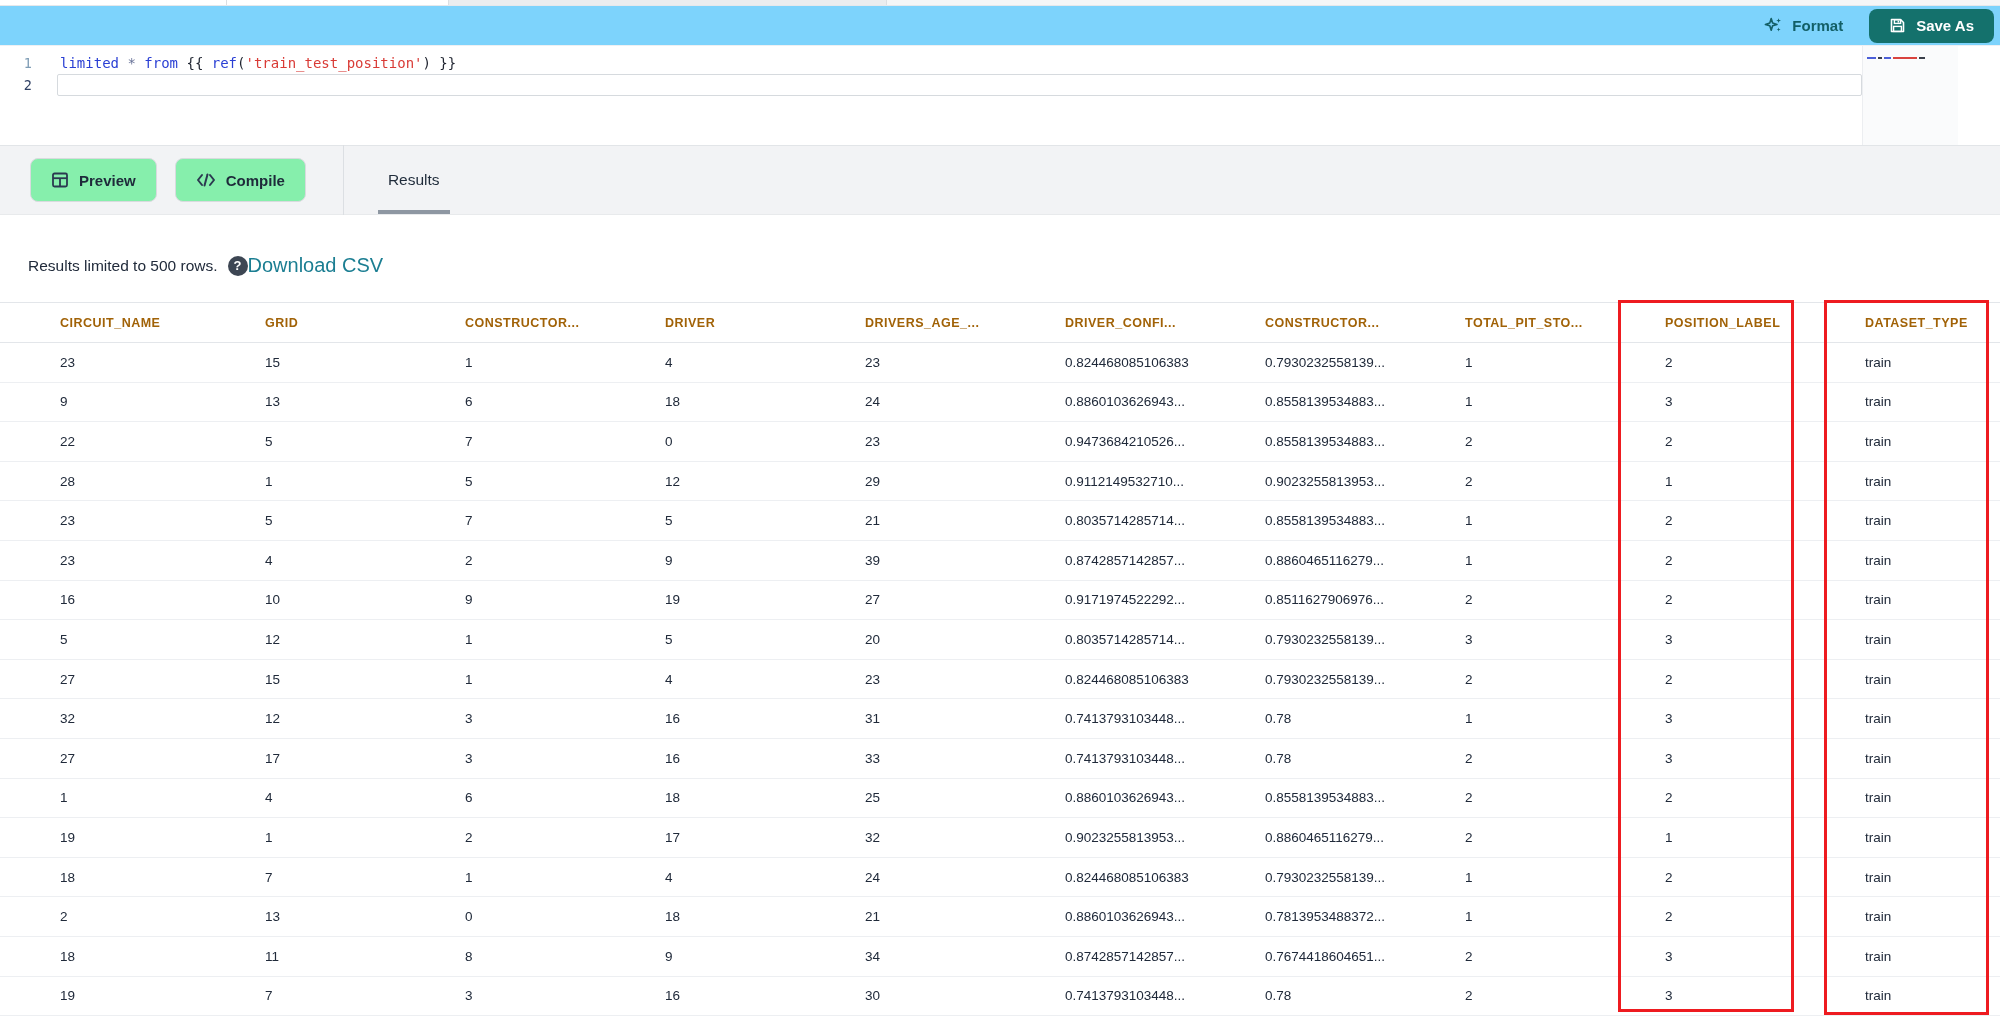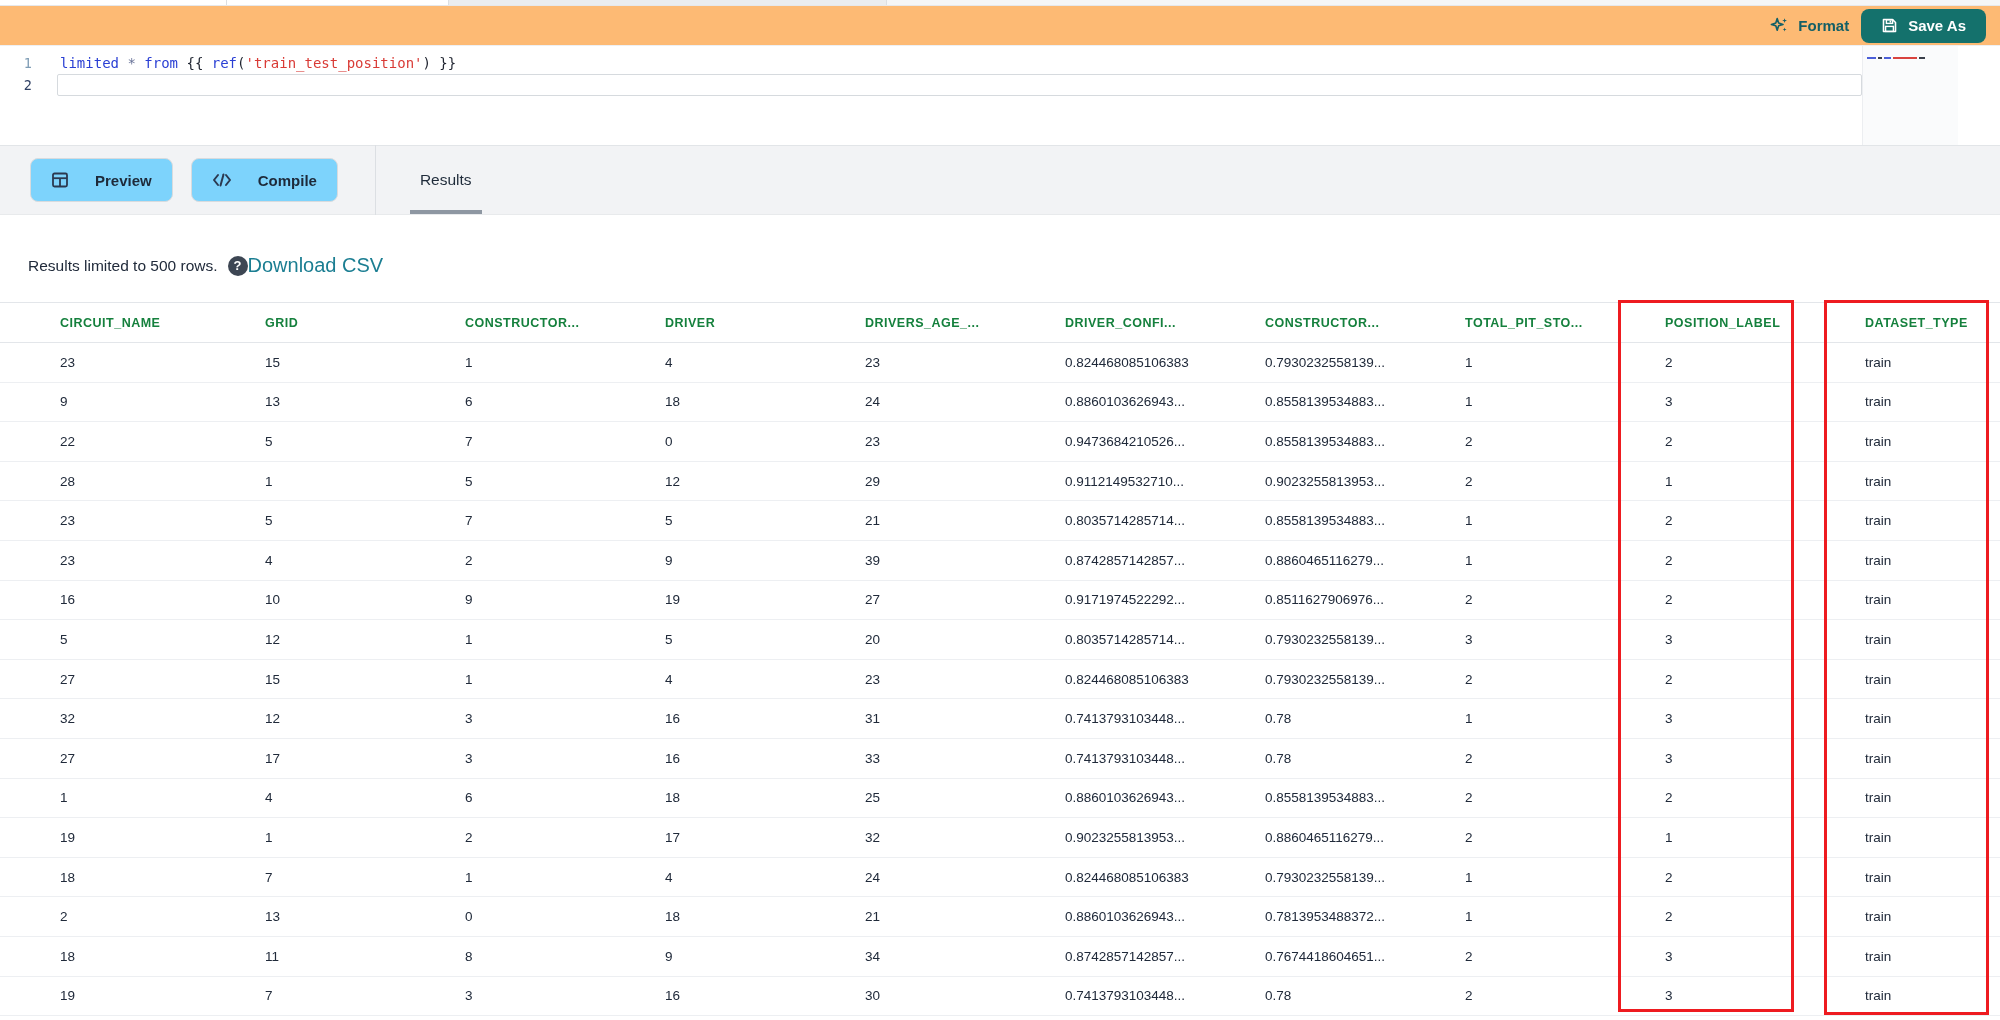--- a/index.html
+++ b/index.html
@@ -8,21 +8,21 @@
 
   
   .top-strip { height:6px; display:flex; background:#f5f6f7; border-bottom:1px solid #e6e8eb; }
   .top-strip .seg { height:100%; border-right:1px solid #dcdfe2; background:#fff; }
   .top-strip .seg.s1 { width:227px; }
   .top-strip .seg.s2 { width:222px; }
   .top-strip .seg.s3 { width:438px; background:#ebedef; }
   .top-strip .seg.s4 { flex:1; background:#f5f6f7; border-right:none; }
 
   
-  .header-bar { height:40px; background:#fdba74; border-bottom:1px solid #eef0f3; display:flex; align-items:center; justify-content:flex-end; gap:12px; padding-right:14px; }
+  .header-bar { height:40px; background:#7dd3fc; border-bottom:1px solid #eef0f3; display:flex; align-items:center; justify-content:flex-end; gap:26px; padding-right:6px; }
   .format-btn { display:flex; align-items:center; gap:9px; cursor:pointer; font-size:15px; font-weight:600; }
   .saveas-btn { display:flex; align-items:center; gap:10px; color:#fff; font-size:15px; font-weight:600; border:none; border-radius:8px; height:34px; padding:0 20px; cursor:pointer; }
 
   
   .editor { position:relative; height:99px; background:#fff; font-family:"DejaVu Sans Mono", monospace; font-size:14px; }
   .editor .lines { padding-top:6px; }
   .editor .line { display:flex; height:22px; line-height:22px; position:relative; z-index:2; }
   .editor .ln { width:44px; text-align:right; padding-right:12px; font-size:13.5px; }
   .editor .ln.n0 { color:#7e9cb5; }
   .editor .ln.n1 { color:#2e3f63; }
@@ -32,39 +32,39 @@
   .tok-op { color:#697398; }
   .tok-str { color:#d93b36; }
   .tok-pl { color:#1f2430; }
   .active-line-box { position:absolute; left:57px; top:28px; width:1805px; height:22px; border:1px solid #d6dade; border-radius:2px; background:#fff; z-index:1; }
   .minimap { position:absolute; right:42px; top:0; width:96px; height:99px; background:#fafbfc; border-left:1px solid #eceef1; z-index:3; }
   .mini-line { position:absolute; top:10px; left:4px; height:3px; display:flex; gap:2px; align-items:center; }
   .mini-line i { display:block; height:2px; }
 
   
   .action-bar { height:70px; background:#f2f3f5; border-top:1px solid #e2e5e8; border-bottom:1px solid #e8eaec; display:flex; align-items:center; position:relative; }
-  .btn { display:flex; align-items:center; gap:26px; background:#7dd3fc; border:1px solid #d8dbde; border-radius:8px; height:44px; padding:0 20px; font-size:15px; font-weight:600; color:#1e2a3a; cursor:pointer; }
+  .btn { display:flex; align-items:center; gap:10px; background:#86efac; border:1px solid #d8dbde; border-radius:8px; height:44px; padding:0 20px; font-size:15px; font-weight:600; color:#1e2a3a; cursor:pointer; }
   .btn.preview { margin-left:30px; }
   .btn.compile { margin-left:18px; }
   .vdivider { width:1px; height:70px; background:#dcdfe3; margin-left:37px; }
   .tabs { display:flex; height:100%; align-items:center; margin-left:30px; gap:0; }
   .tab { position:relative; height:100%; display:flex; align-items:center; padding:0 14px; font-size:15.5px; color:#1f2b3a; cursor:pointer; }
   .tab .underline { position:absolute; left:4px; right:4px; bottom:0; height:4px; background:#8e97a2; }
 
   
   .meta-row { height:87px; display:flex; align-items:center; padding:14px 10px 0 28px; background:#fff; }
   .meta-left { display:flex; align-items:center; gap:10px; font-size:15.5px; color:#212b3b; }
   .help-icon { width:20px; height:20px; border-radius:50%; background:#3d4653; color:#fff; font-size:13px; font-weight:700; display:flex; align-items:center; justify-content:center; cursor:pointer; }
   .download-link { font-size:20px; cursor:pointer; }
 
   
   .table-wrap { position:relative; flex:1; background:#fff; }
   table { width:100%; border-collapse:collapse; table-layout:fixed; }
   col.c1 { width:205px; } col.cm { width:200px; } col.cl { width:auto; }
-  th { height:40px; text-align:left; padding-left:60px; font-size:12.5px; font-weight:700; color:#15803d; letter-spacing:.5px; border-top:1px solid #e3e6ea; border-bottom:1px solid #e3e6ea; white-space:nowrap; overflow:hidden; }
+  th { height:40px; text-align:left; padding-left:60px; font-size:12.5px; font-weight:700; color:#a16207; letter-spacing:.5px; border-top:1px solid #e3e6ea; border-bottom:1px solid #e3e6ea; white-space:nowrap; overflow:hidden; }
   td { height:39.6px; padding-left:60px; font-size:13.5px; color:#202a3a; border-bottom:1px solid #edeff2; white-space:nowrap; overflow:hidden; }
 
   
   .anno { position:absolute; border:3px solid #ee1b20; pointer-events:none; z-index:5; }
   .anno.a1 { left:1618px; top:-2px; width:176px; height:712px; }
   .anno.a2 { left:1824px; top:-2px; width:165px; height:715px; }
 
   svg { display:block; }
 </style>
 </head>

